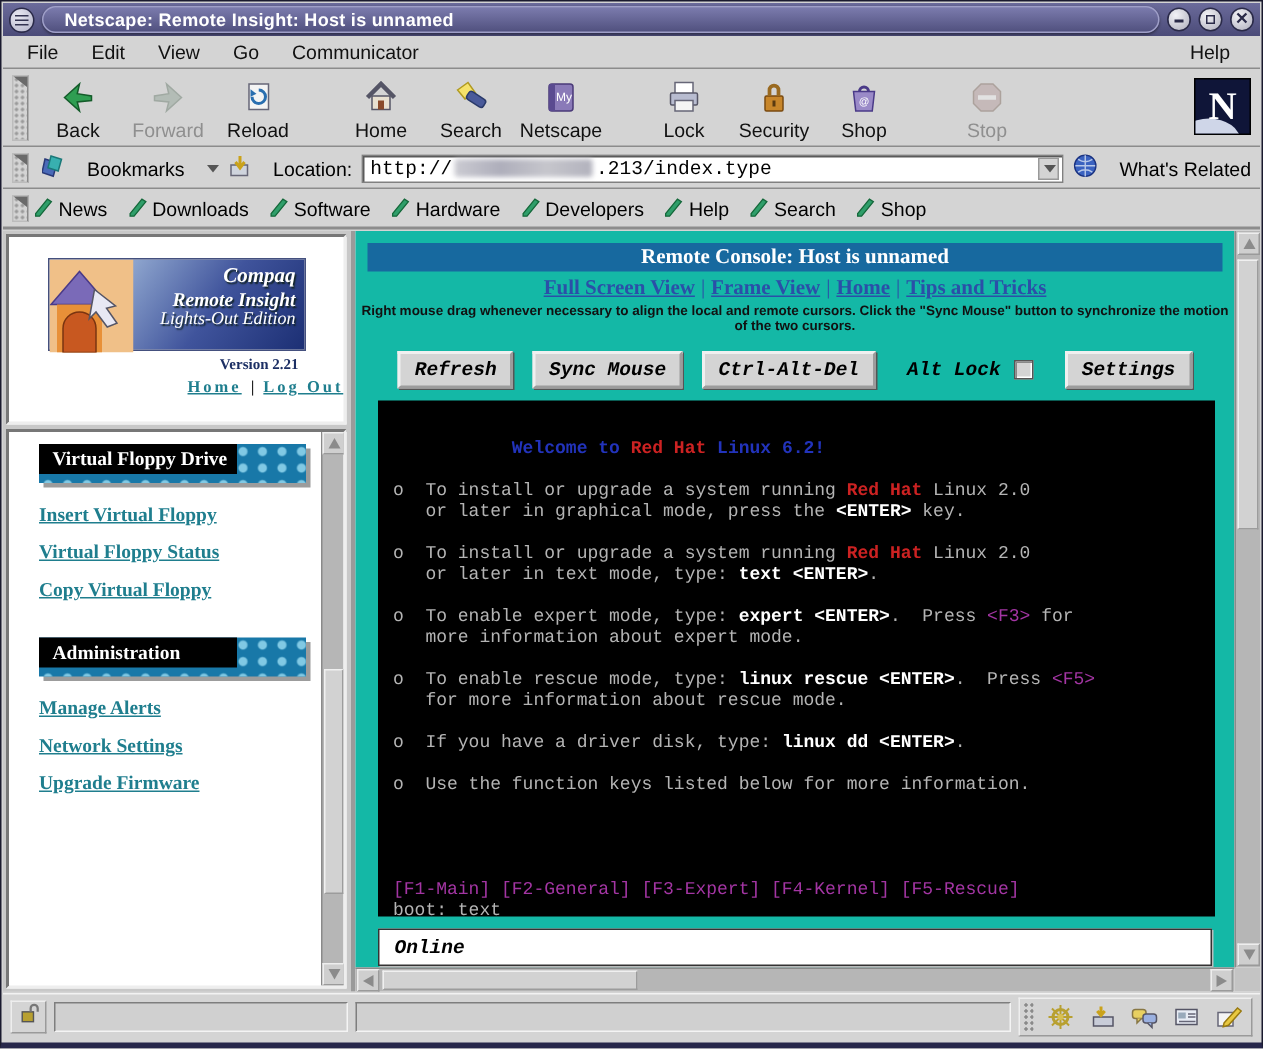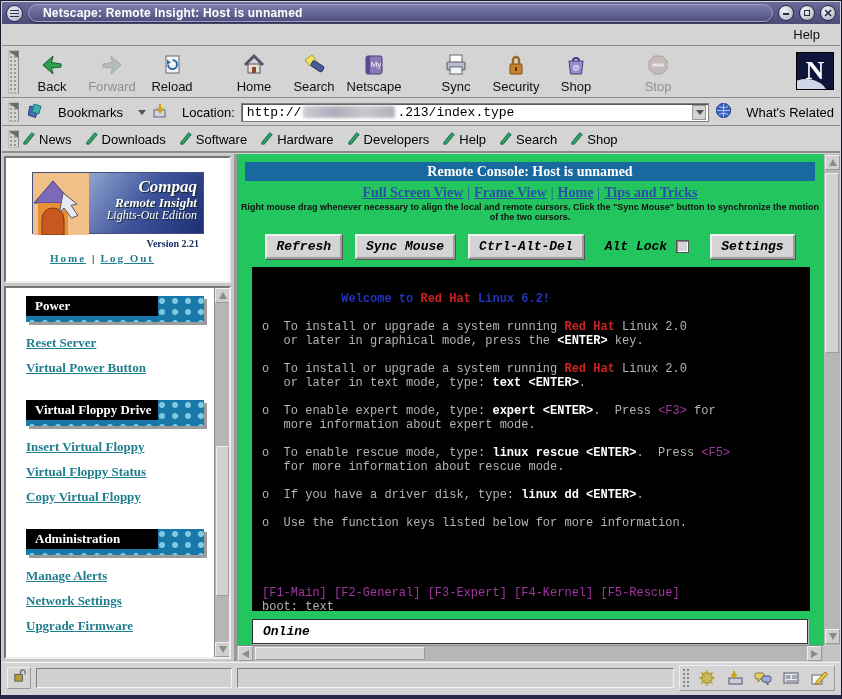--- a/index.html
+++ b/index.html
@@ -70,25 +70,25 @@
   
   .content { position:absolute; left:1px; right:1px; top:153px; bottom:34px; background:#c8c8c8; }
 
   .side-top { position:absolute; left:2px; top:2px; width:227px; height:127px; background:#ffffff;
     border:2px solid; border-color:#777 #eee #eee #777; overflow:hidden; }
   .brand-box { position:absolute; left:26px; top:14px; width:172px; height:62px;
     background:linear-gradient(125deg,#c2cce0 0%, #8ba2cc 28%, #40549c 62%, #1c2f74 100%); border:1px solid #44507e;}
   .brand-art { position:absolute; left:0; top:0; }
   .brand-text { position:absolute; right:6px; top:5px; text-align:right; color:#fff;
     font-family:"Liberation Serif", serif; font-style:italic; line-height:1.05; text-shadow:1px 1px 1px #122; }
-  .brand-l1 { font-size:17px; font-weight:bold; }
+  .brand-l1 { font-size:14px; font-weight:bold; }
   .brand-l2 { font-size:13px; font-weight:bold; }
   .brand-l3 { font-size:12px; }
   .brand-version { position:absolute; right:30px; top:80px; font:bold 10px "Liberation Serif", serif; color:#1c2f64; }
-  .brand-links { position:absolute; left:0; right:0; top:94px; text-align:left;
+  .brand-links { position:absolute; left:0; right:0; top:94px; text-align:right;
     font:bold 11px "Liberation Serif", serif; letter-spacing:2px;padding-left:44px; }
   .brand-links a { color:#1f7e8e; text-decoration:underline; }
   .brand-links .sep { color:#222; margin:0 6px; letter-spacing:0; }
 
   .side-bottom { position:absolute; left:2px; top:132px; width:227px; bottom:2px; background:#ffffff;
     border:2px solid; border-color:#777 #eee #eee #777; overflow:hidden; }
   .side-scroll { position:absolute; right:0; top:0; bottom:0; width:15px; background:#b6b6b6; border-left:1px solid #8a8a8a; }
   .side-content { position:absolute; left:0; right:15px; top:0; bottom:0; padding:8px 0 0 20px; }
 
   .side-header { position:relative; width:178px; height:26px; margin-bottom:13px;
@@ -96,21 +96,21 @@
     background-image:radial-gradient(circle at 6px 5px, rgba(140,210,235,.9) 2.5px, rgba(140,210,235,0) 3.5px);
     background-size:13px 11px; box-shadow:3px 3px 0 #9c9c9c; }
   .sh-title { position:absolute; left:0; top:0; width:132px; height:20px; background:#000;
     color:#fff; font:bold 13px "Liberation Serif", serif; padding:2px 0 0 9px; white-space:nowrap; }
   .side-section { margin-bottom:24px; }
   .side-link { display:block; font:13px "Liberation Serif", serif; font-weight:bold; color:#1f7e8e;
     text-decoration:underline; margin-bottom:9px; }
 
   
   .main { position:absolute; left:232px; top:0; right:0; bottom:0; background:#ffffff; border-left:3px solid #9a9a9a; }
-  .main-content { position:absolute; left:0; top:0; right:17px; bottom:16px; background:#22c55e; overflow:hidden; }
+  .main-content { position:absolute; left:0; top:0; right:17px; bottom:16px; background:#14b8a6; overflow:hidden; }
 
   .rc-header { margin:8px 8px 0 8px; height:19px; background:#17699f; color:#ffffff;
     font:bold 14px "Liberation Serif", serif; text-align:center; line-height:19px; }
   .rc-nav { margin-top:4px; text-align:center; font:14px "Liberation Serif", serif; }
   .rc-nav a { color:#2b4fa8; text-decoration:underline; font-weight:bold; }
   .rc-nav .sep { color:#2b4fa8; margin:0 4px; }
   .rc-note { margin-top:1px; text-align:center; font-size:9px; font-weight:bold; color:#111; }
 
   .rc-buttons { margin-top:12px; display:flex; align-items:center; justify-content:center; gap:13px;
     font-family:"Liberation Mono", monospace; }
@@ -166,20 +166,27 @@
     <div class="win-btn">
         <div class="min"></div>
       </div>
     <div class="win-btn">
         <div class="max"></div>
       </div>
     <div class="win-btn"><span class="cls">✕</span></div>
   </div>
 
   <div class="menubar">
+    <span id="menu-items" style="display:flex;">
+        <span class="menu-item">File</span>
+        <span class="menu-item">Edit</span>
+        <span class="menu-item">View</span>
+        <span class="menu-item">Go</span>
+        <span class="menu-item">Communicator</span>
+      </span>
     <span class="menu-item menu-help">Help</span>
   </div>
 
   <div class="toolbar">
     <div class="grip"></div>
     <div class="tb-buttons" id="toolbar-buttons">
         <div class="tb-btn">
           <span class="tb-icon">
             <svg viewBox="0 0 24 24" width="24" height="24">
               <path d="M3 12 L13 3 l-1.5 6.5 L21 11 v3 L11.5 15 L13 21 Z" fill="#2f9e52" stroke="#145c2a"></path>
@@ -235,21 +242,21 @@
           <span class="tb-label">Netscape</span>
         </div>
         <div class="tb-btn">
           <span class="tb-icon">
             <svg viewBox="0 0 24 24" width="24" height="24">
               <rect x="6" y="2" width="12" height="8" fill="#fff" stroke="#667"></rect>
               <rect x="3" y="9" width="18" height="8" rx="1" fill="#b8bcd0" stroke="#556"></rect>
               <rect x="6" y="14" width="12" height="7" fill="#f4f4f4" stroke="#667"></rect>
             </svg>
           </span>
-          <span class="tb-label">Sync</span>
+          <span class="tb-label">Lock</span>
         </div>
         <div class="tb-btn">
           <span class="tb-icon">
             <svg viewBox="0 0 24 24" width="24" height="24">
               <rect x="6" y="11" width="12" height="10" rx="1" fill="#c8862a" stroke="#7a4a10"></rect>
               <path d="M9 11 v-4 a3 3 0 0 1 6 0 v4" fill="none" stroke="#9a6a20" stroke-width="2.5"></path>
               <rect x="11" y="14" width="2" height="4" fill="#5a3a10"></rect>
             </svg>
           </span>
           <span class="tb-label">Security</span>
@@ -385,27 +392,20 @@
         </div>
       </div>
       <div class="brand-version">Version 2.21</div>
       <div class="brand-links">
         <a href="#">Home</a><span class="sep">|</span><a href="#">Log Out</a>
       </div>
     </div>
 
     <div class="side-bottom">
       <div class="side-content" id="sidebar-sections">
-          <div class="side-section">
-            <div class="side-header">
-              <span class="sh-title">Power</span>
-            </div>
-            <a class="side-link" href="#">Reset Server</a>
-            <a class="side-link" href="#">Virtual Power Button</a>
-          </div>
           <div class="side-section">
             <div class="side-header">
               <span class="sh-title">Virtual Floppy Drive</span>
             </div>
             <a class="side-link" href="#">Insert Virtual Floppy</a>
             <a class="side-link" href="#">Virtual Floppy Status</a>
             <a class="side-link" href="#">Copy Virtual Floppy</a>
           </div>
           <div class="side-section">
             <div class="side-header">

